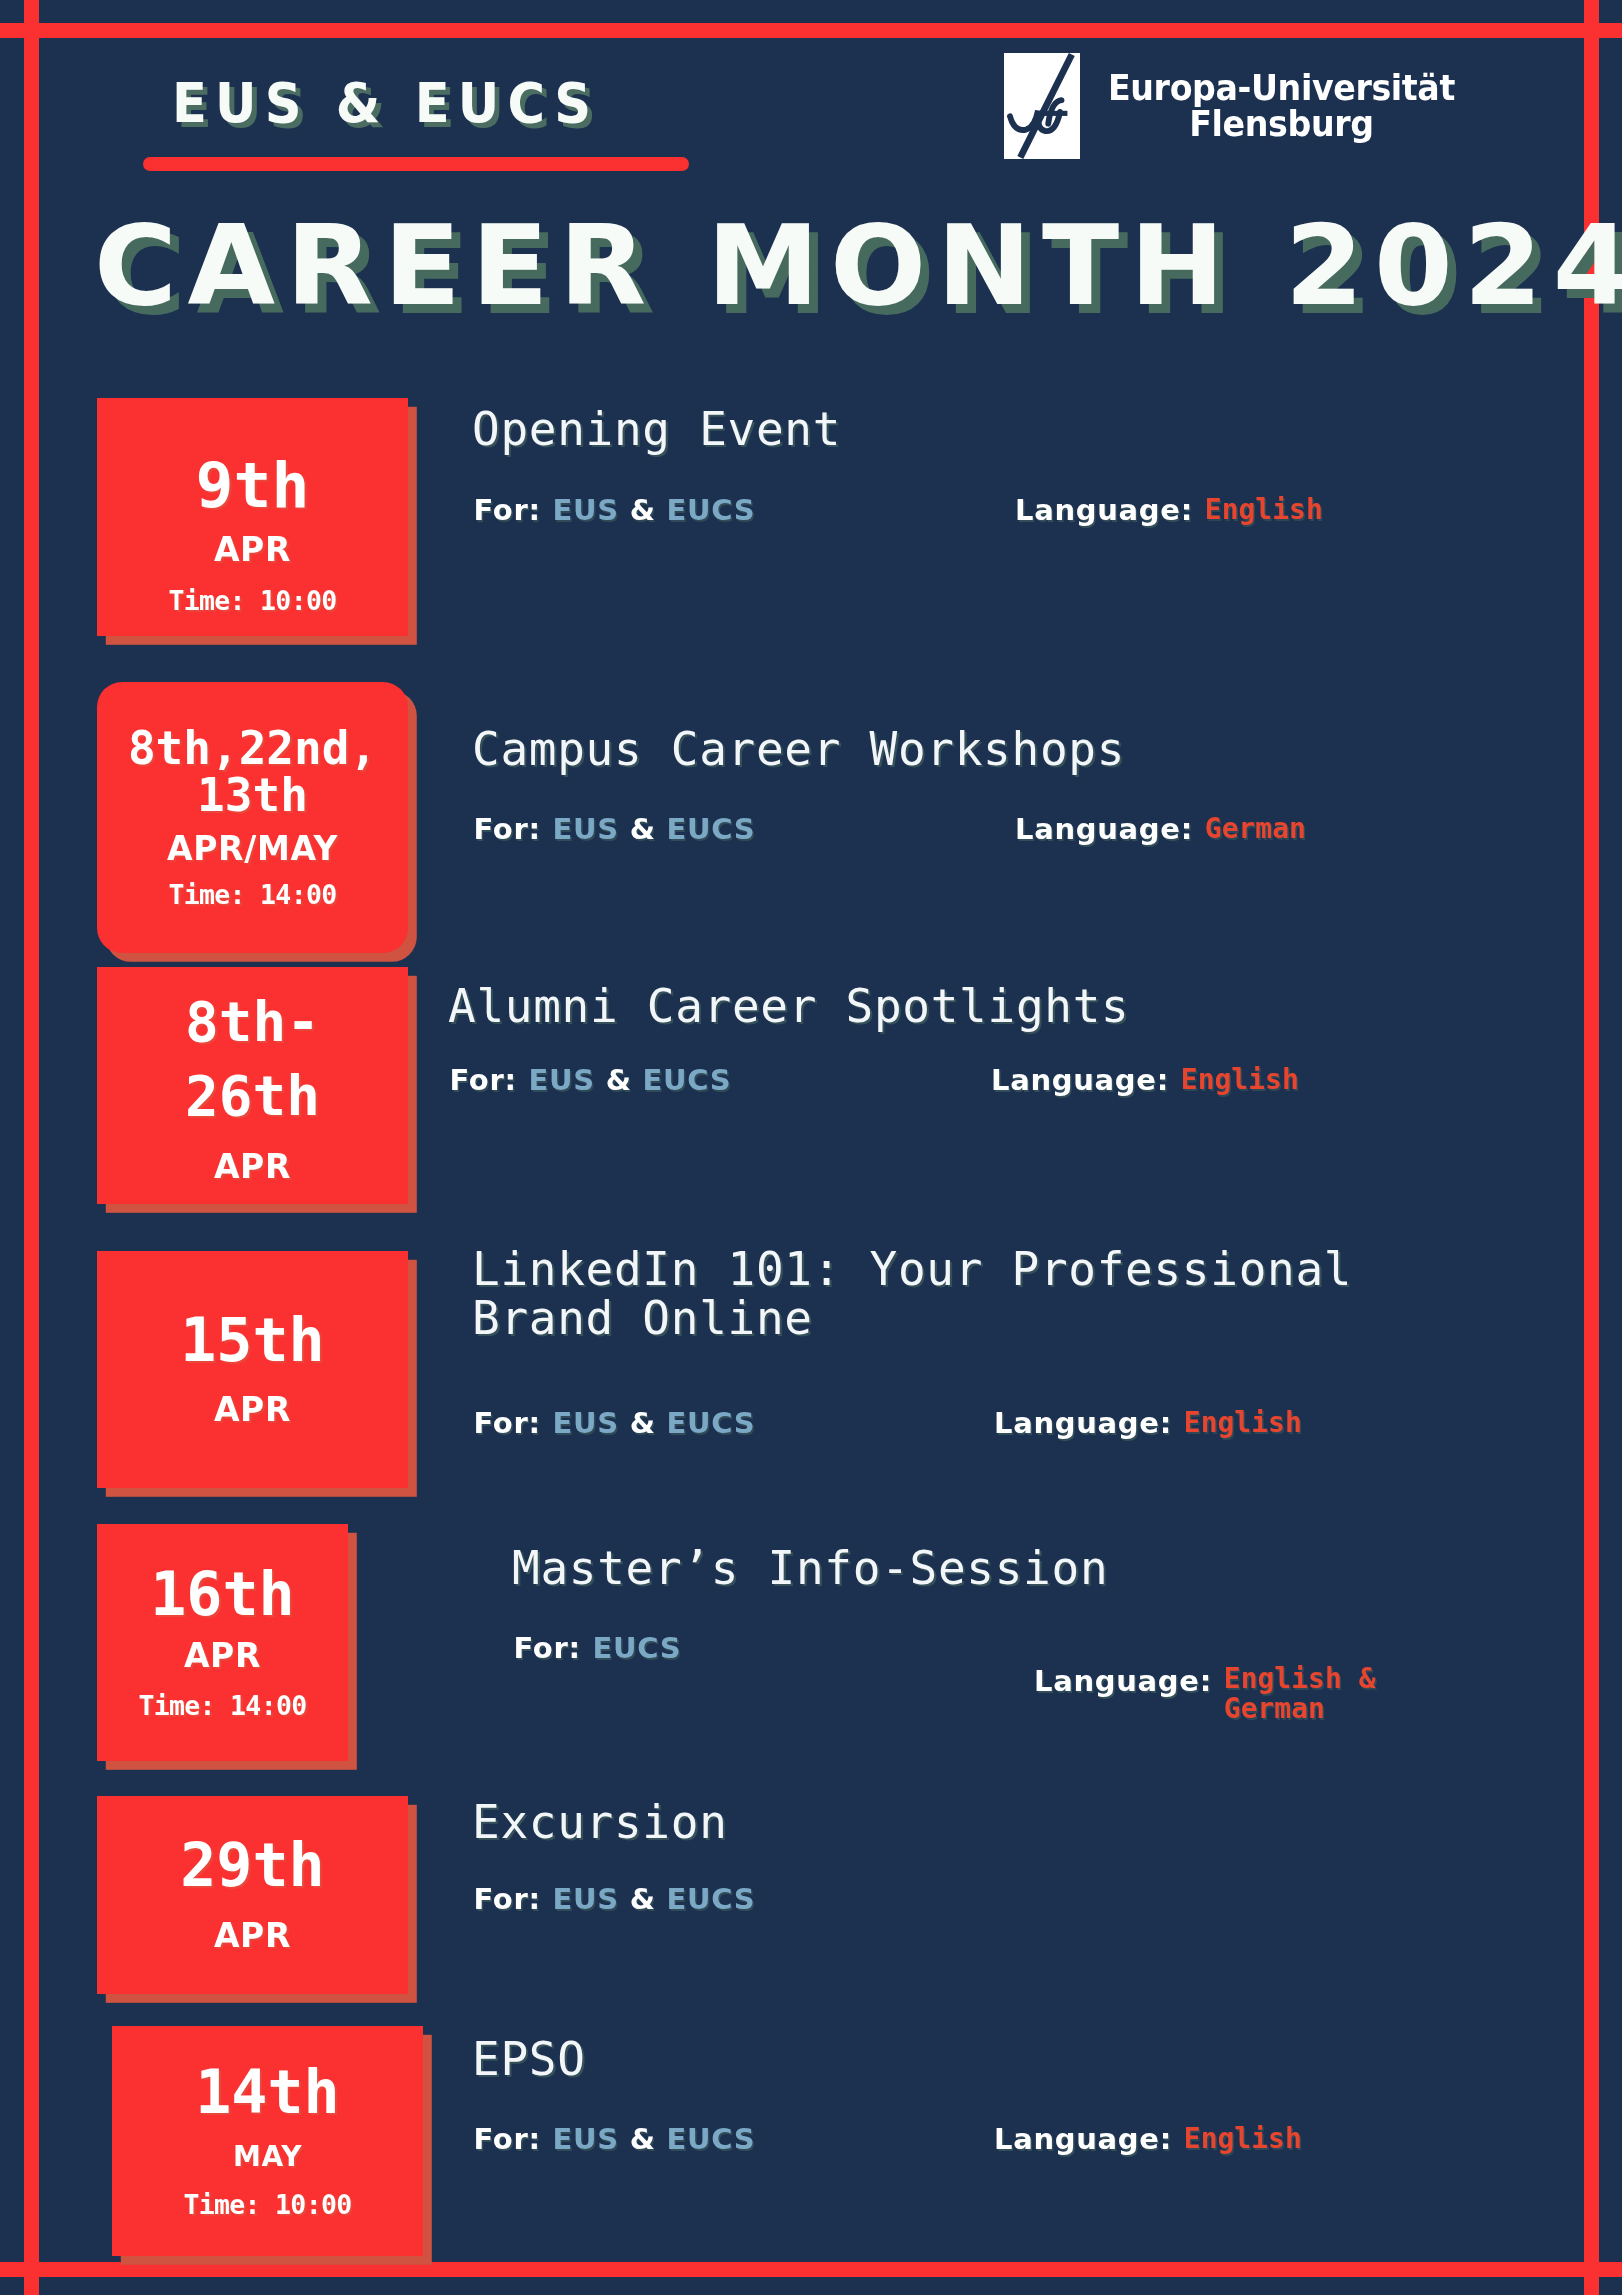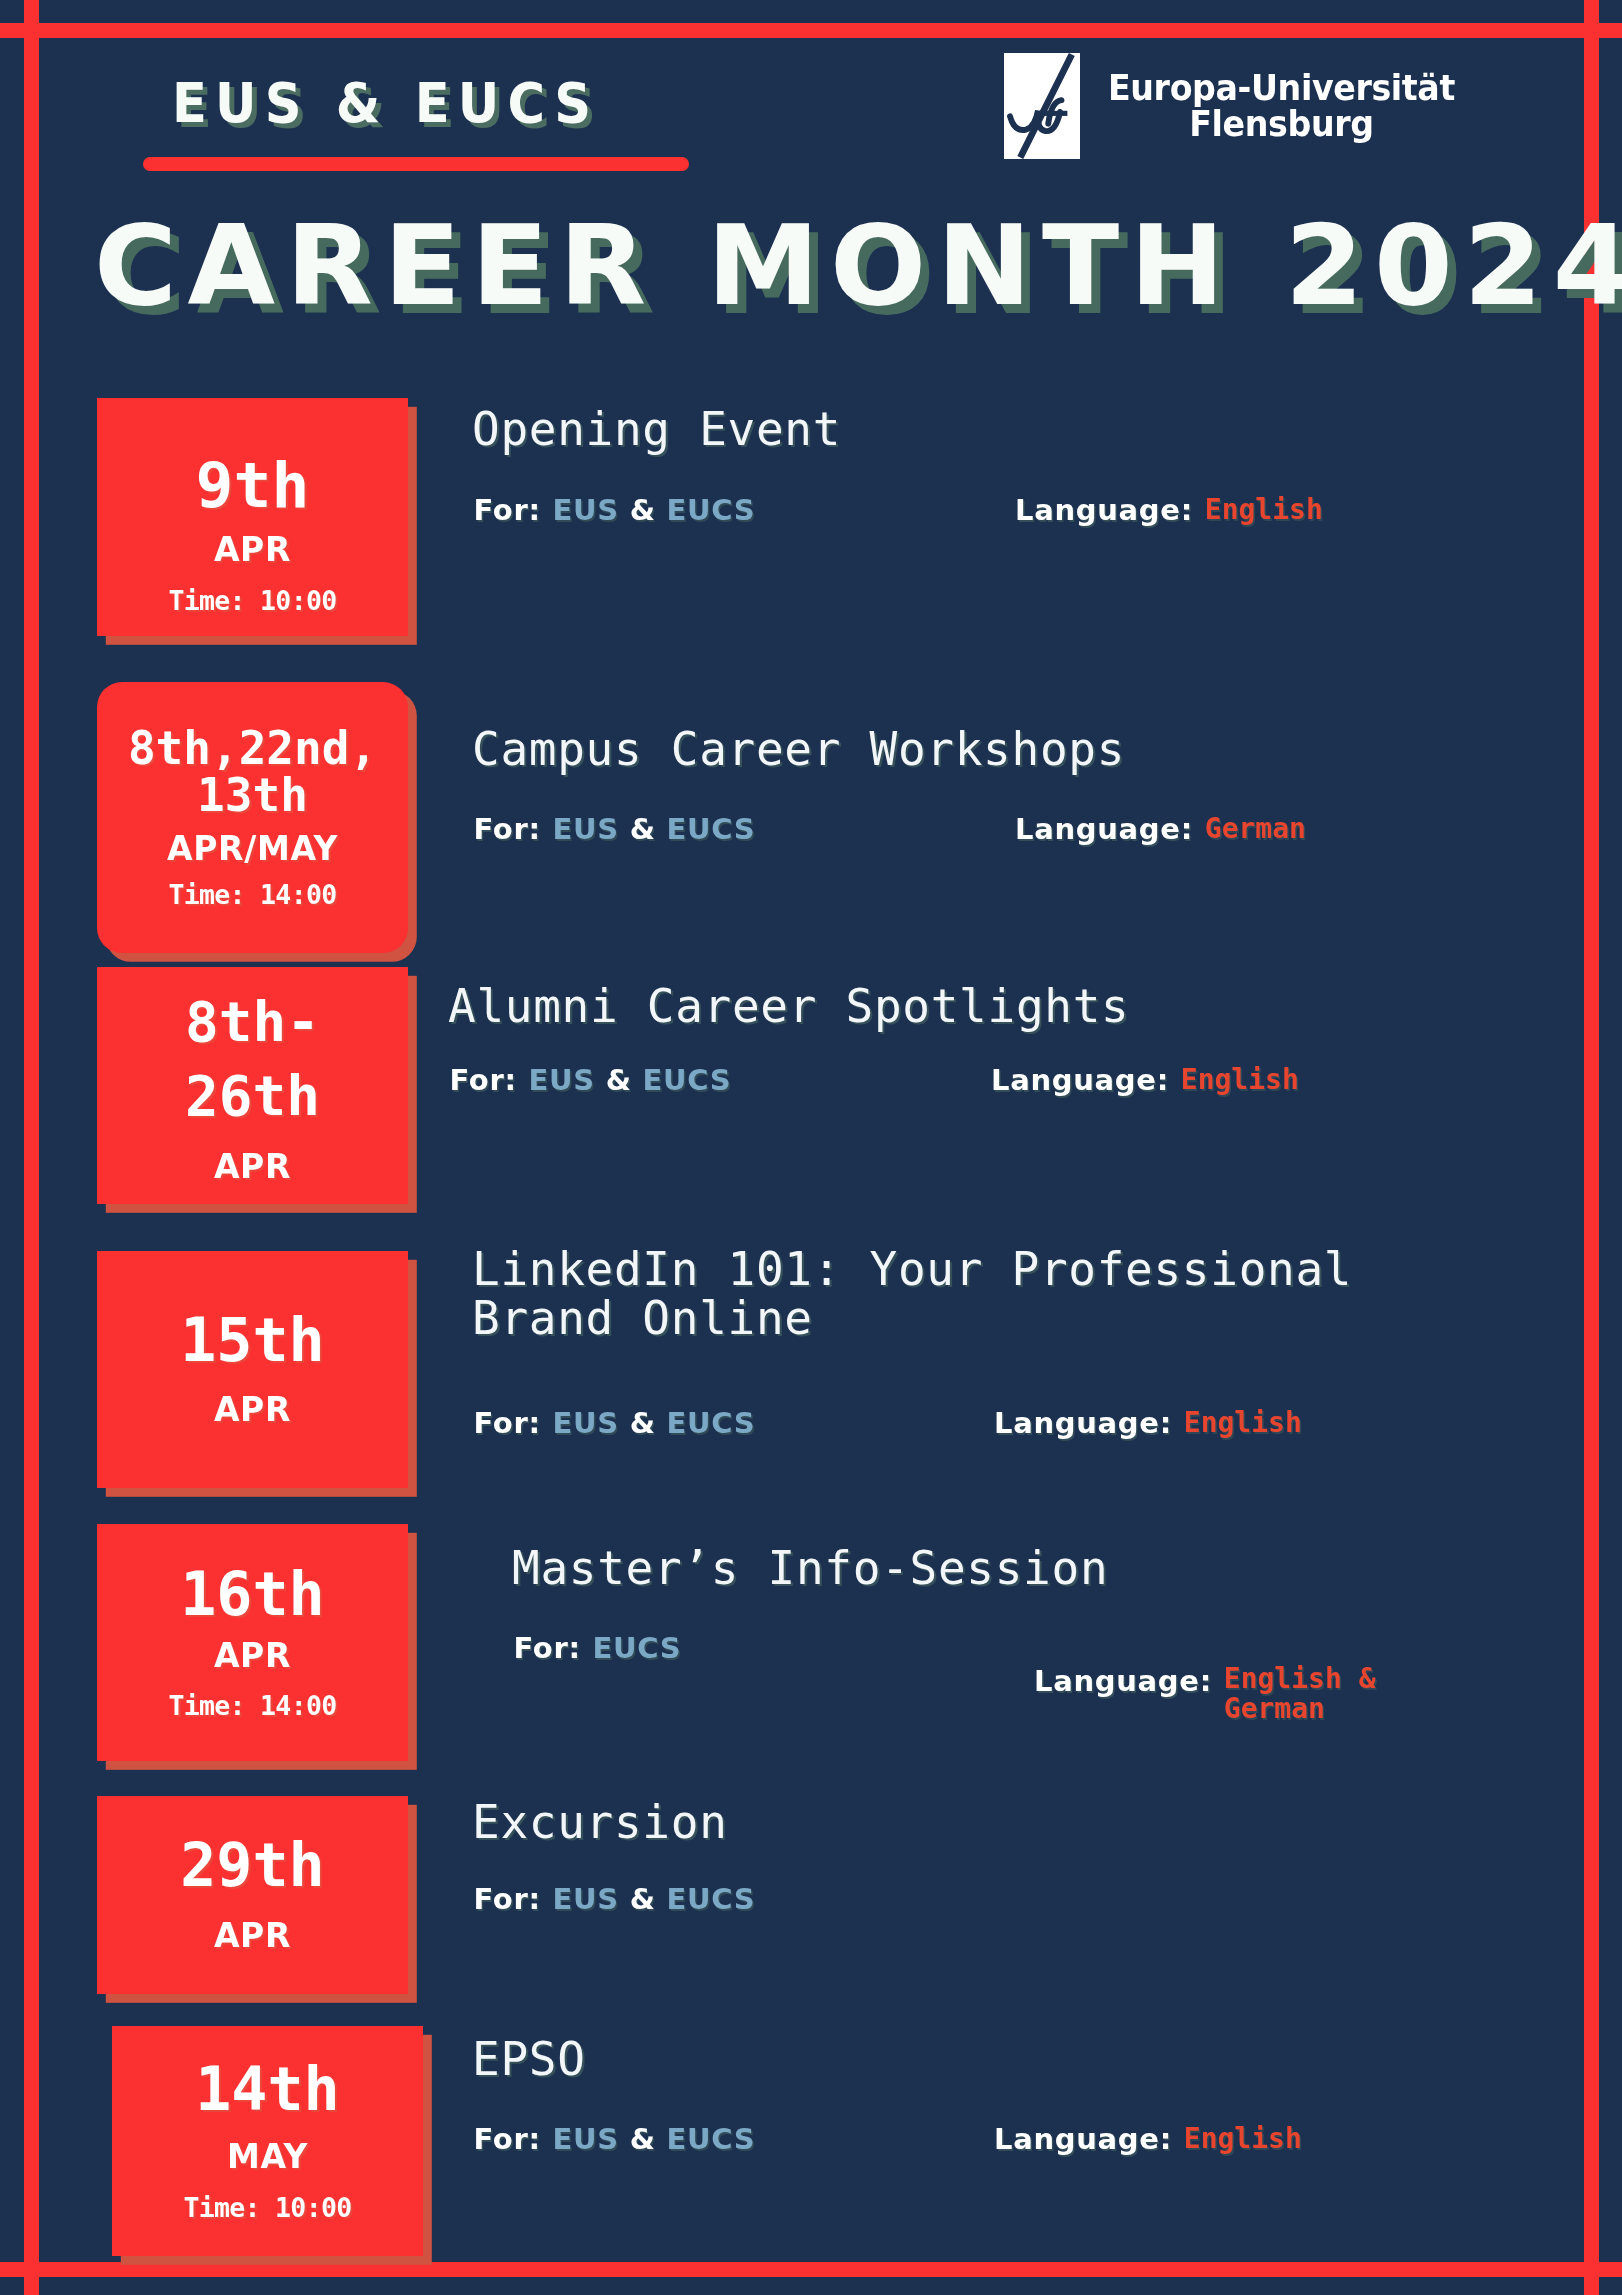--- a/index.html
+++ b/index.html
@@ -295,21 +295,21 @@
           <span class="meta-value-blue">EUS <span class="amp">&amp;</span> EUCS</span>
         </div>
         <div class="meta-line" style="left:522px; top:161px;">
           <span class="meta-label">Language:</span>
           <span class="meta-value-red">English</span>
         </div>
       </div>
     </div>
 
     <div class="event-row" style="top:1524px;">
-      <div class="date-badge" style="left:97px; top:0; width:311px; height:237px;">
+      <div class="date-badge" style="left:97px; top:0; width:251px; height:237px;">
         <div class="badge-day" style="font-size:60px;">16th</div>
         <div class="badge-month" style="font-size:33px; margin-top:10.3px;">APR</div>
         <div class="badge-time" style="margin-top:14.7px;">Time: 14:00</div>
       </div>
       <div class="event-body" style="left:472px; top:20px; width:1091px;margin-left:40px;">
         <div class="event-title">Master’s Info-Session</div>
         <div class="meta-line" style="left:1.5px; top:87px;">
           <span class="meta-label">For:</span>
           <span class="meta-value-blue">EUCS</span>
         </div>
@@ -332,21 +332,21 @@
         <div class="meta-line" style="left:1.5px; top:84px;">
           <span class="meta-label">For:</span>
           <span class="meta-value-blue">EUS <span class="amp">&amp;</span> EUCS</span>
         </div>
       </div>
     </div>
 
     <div class="event-row" style="top:2026px;">
       <div class="date-badge" style="left:97px; top:0; width:311px; height:230px;margin-left:15px;">
         <div class="badge-day" style="font-size:60px;">14th</div>
-        <div class="badge-month" style="font-size:33px; margin-top:16px;">MAY</div>
+        <div class="badge-month" style="font-size:28px; margin-top:16px;">MAY</div>
         <div class="badge-time" style="margin-top:16px;">Time: 10:00</div>
       </div>
       <div class="event-body" style="left:472px; top:8.8px; width:1091px;">
         <div class="event-title">EPSO</div>
         <div class="meta-line" style="left:1.5px; top:87px;">
           <span class="meta-label">For:</span>
           <span class="meta-value-blue">EUS <span class="amp">&amp;</span> EUCS</span>
         </div>
         <div class="meta-line" style="left:522px; top:87px;">
           <span class="meta-label">Language:</span>

